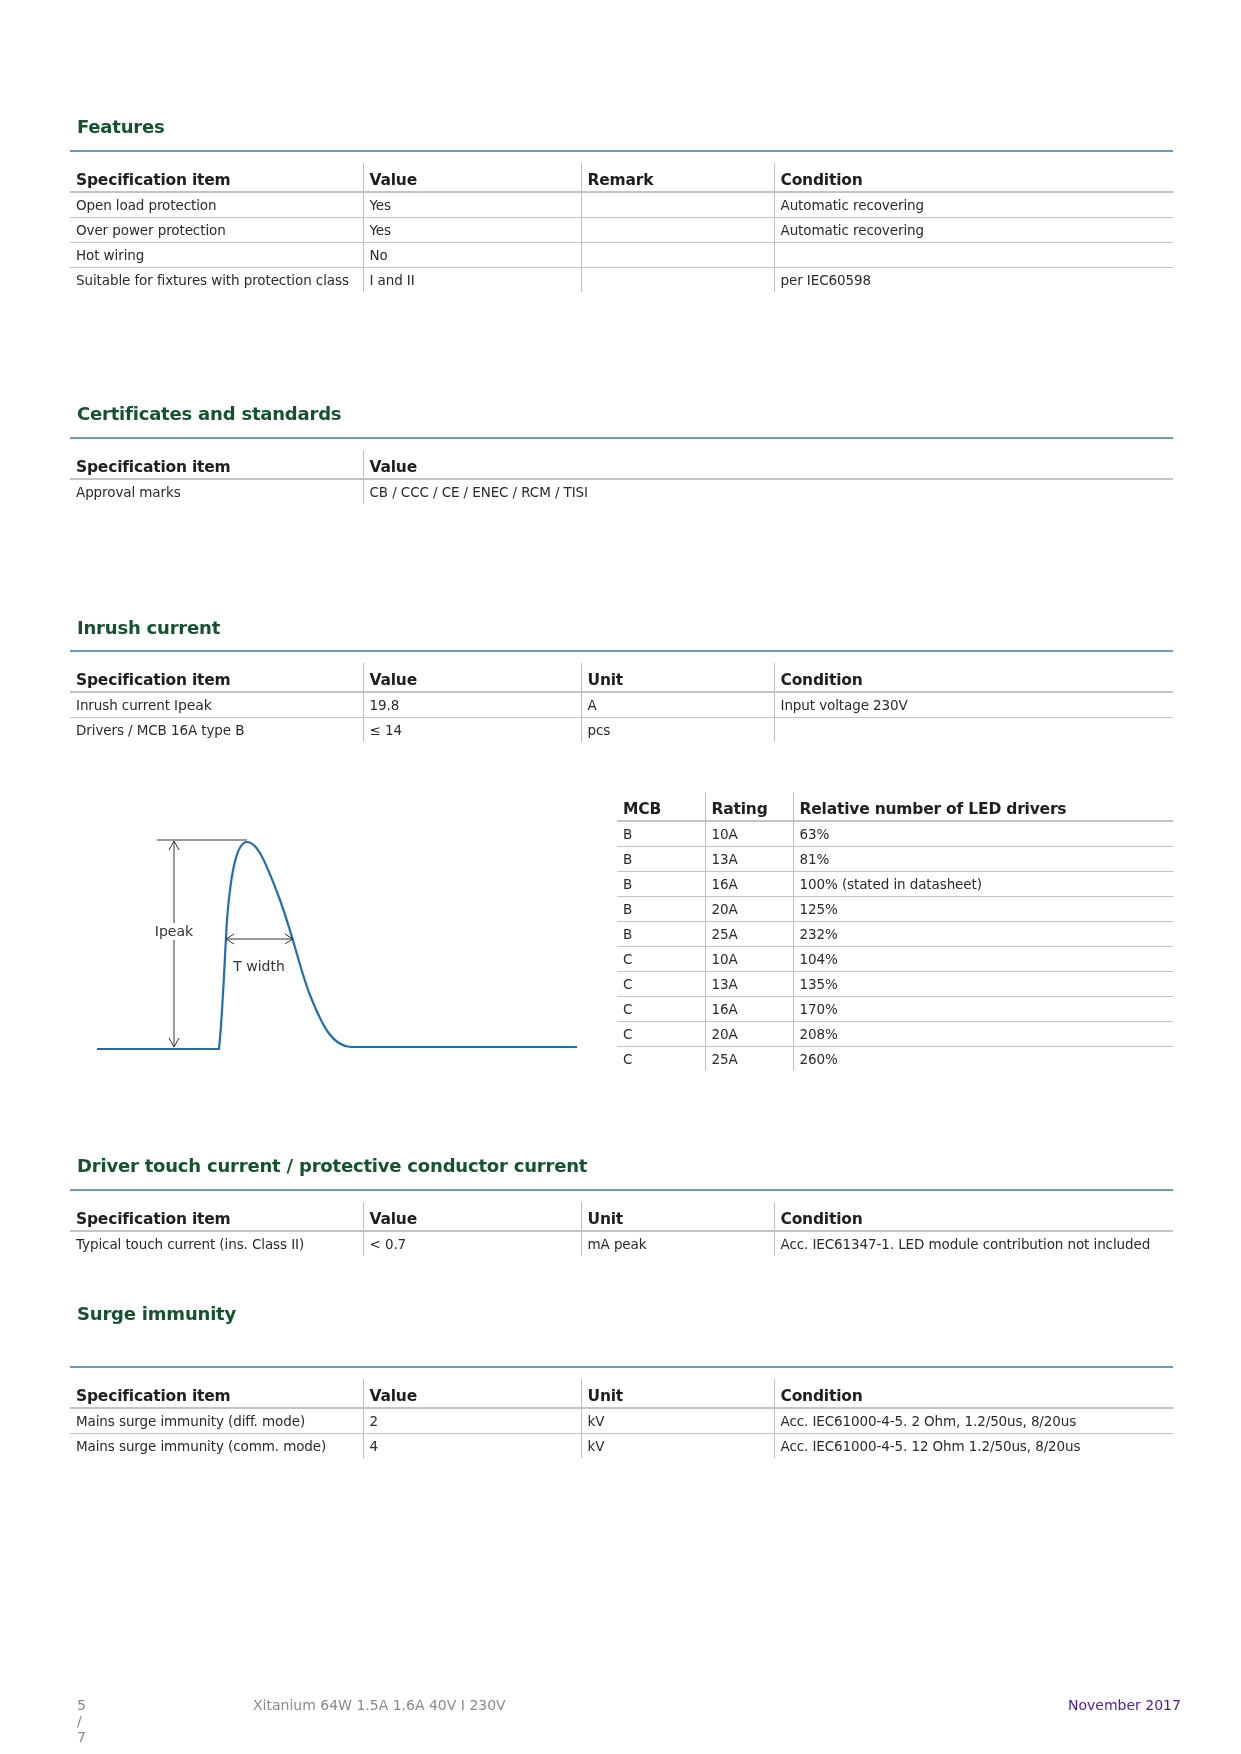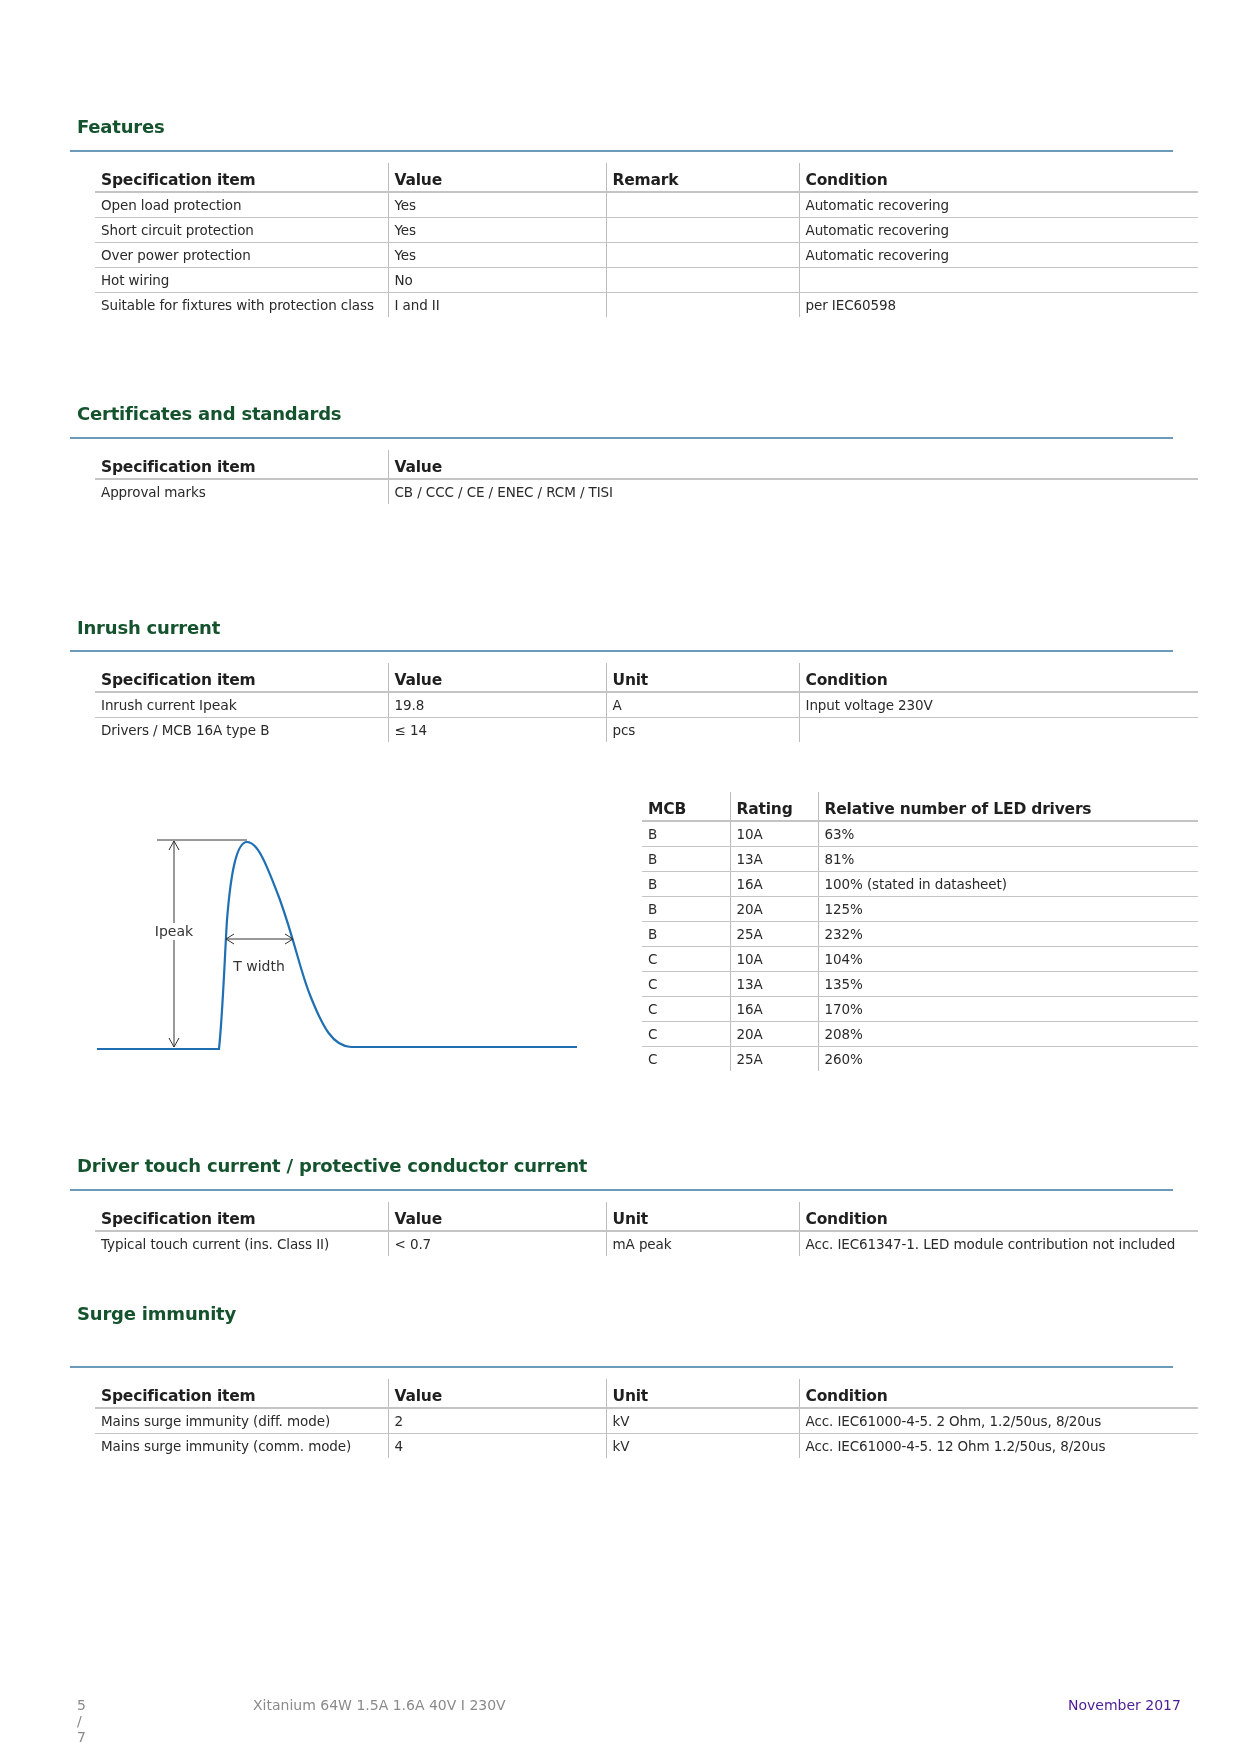--- a/index.html
+++ b/index.html
@@ -10,21 +10,21 @@
   }
   .section { position: absolute; left: 70px; width: 1103px; }
   .section-title {
     position: absolute; left: 7px; font-size: 18px; font-weight: bold; color: #14532d;
     letter-spacing: -0.2px;
   }
   .section-rule {
     position: absolute; left: 0; width: 1103px; height: 2px; background: #6b9bb8;
   }
   table.spec {
-    position: absolute; left: 0; width: 1103px; border-collapse: collapse; table-layout: fixed; margin-left: 25px;
+    position: absolute; left: 0; width: 1103px; border-collapse: collapse; table-layout: fixed;
   }
   table.spec th {
     text-align: left; font-size: 15.5px; font-weight: bold; color: #1f1f1f;
     padding: 8px 6px 2px 6px; height: 16px; border-bottom: 2px solid #c4c4c4;
     white-space: nowrap; letter-spacing: -0.2px;
   }
   table.spec td {
     font-size: 13.5px; color: #2a2a2a; padding: 3px 6px 3px 6px; height: 18px;
     border-bottom: 1px solid #c4c4c4; white-space: nowrap; letter-spacing: -0.1px;
   }
@@ -59,26 +59,20 @@
     </tr>
       </thead>
     <tbody>
       <tr>
           <td>Open load protection</td>
           <td>Yes</td>
           <td></td>
           <td>Automatic recovering</td>
         </tr>
       <tr>
-          <td>Short circuit protection</td>
-          <td>Yes</td>
-          <td></td>
-          <td>Automatic recovering</td>
-        </tr>
-      <tr>
           <td>Over power protection</td>
           <td>Yes</td>
           <td></td>
           <td>Automatic recovering</td>
         </tr>
       <tr>
           <td>Hot wiring</td>
           <td>No</td>
           <td></td>
           <td></td>

